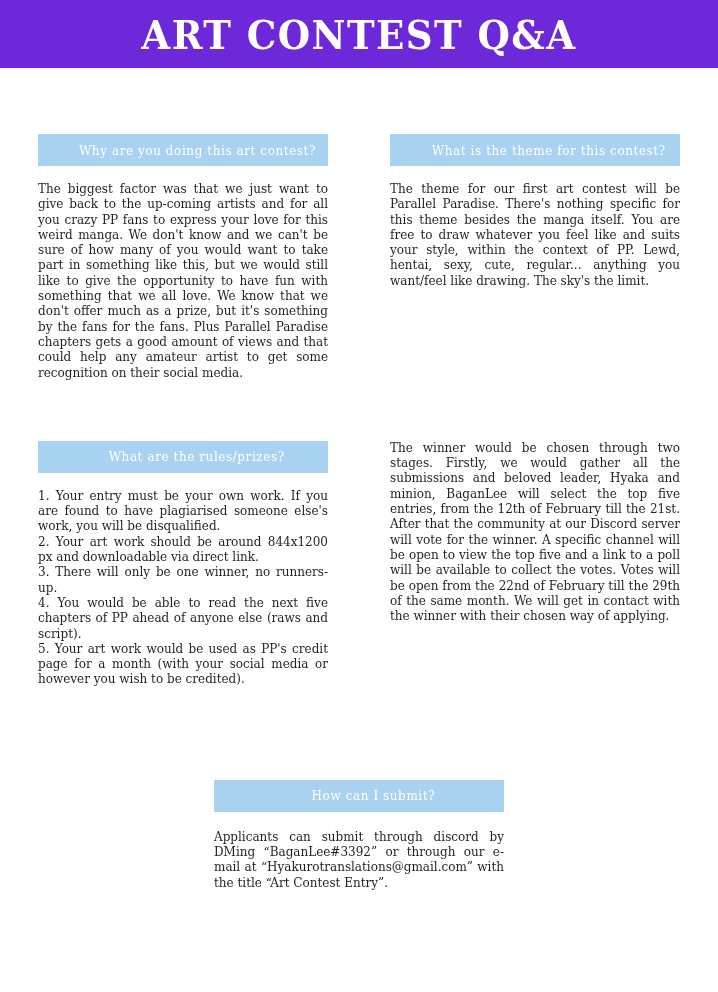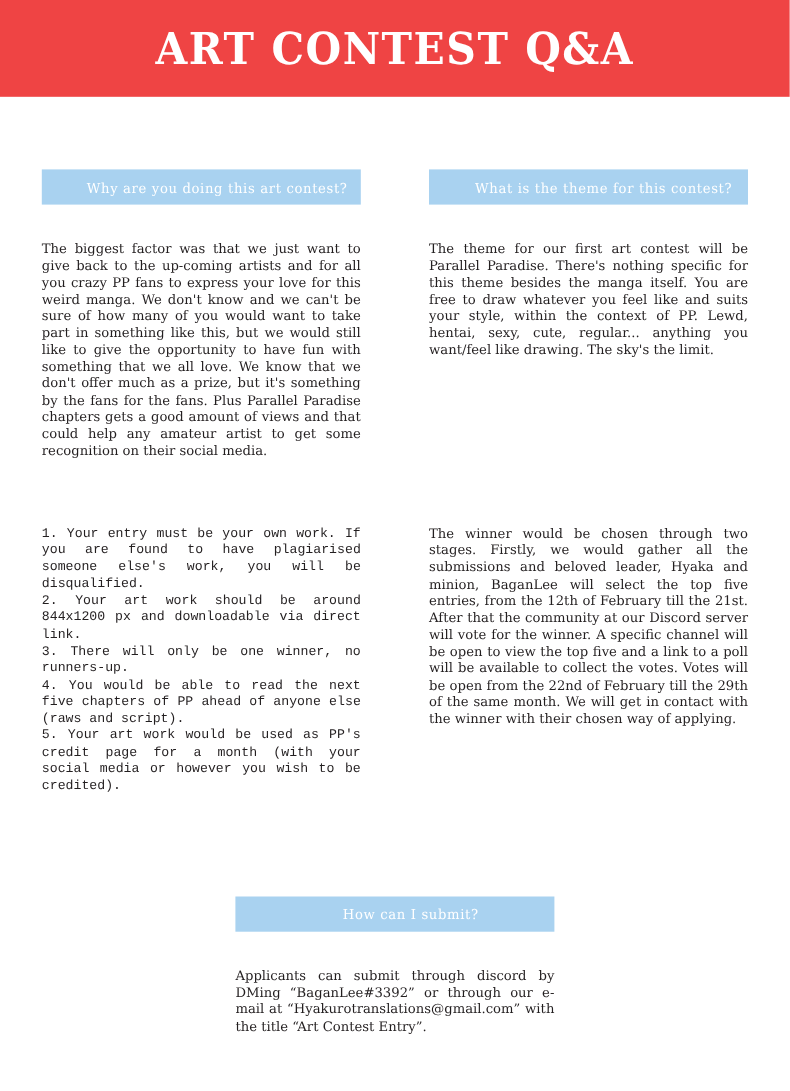--- a/index.html
+++ b/index.html
@@ -15,22 +15,22 @@
     overflow: hidden;
   }
   .page {
     position: relative;
     width: 718px;
     height: 992px;
     box-sizing: border-box;
   }
   .header-band {
     width: 100%;
-    height: 88px;
-    background: #ef4444;
+    height: 68px;
+    background: #6d28d9;
     display: flex;
     align-items: center;
     justify-content: center;
   }
   .header-title {
     font-family: "DejaVu Serif", serif;
     font-weight: bold;
     font-size: 40px;
     letter-spacing: 1.5px;
     color: #ffffff;
@@ -55,21 +55,21 @@
   }
   .qa-block.row2 {
     margin-top: 60px;
   }
   .q-banner {
     background: #a9d2f0;
     height: 32px;
     display: flex;
     align-items: center;
     justify-content: center;
-    margin-bottom: 33px;
+    margin-bottom: 16px;
     padding-left: 28px;
   }
   .q-banner-text {
     font-family: "DejaVu Serif", serif;
     font-size: 12.5px;
     color: #ffffff;
     letter-spacing: 0.6px;
     white-space: nowrap;
     transform: scaleX(0.96);
   }
@@ -77,21 +77,20 @@
     font-family: "DejaVu Serif", serif;
     font-size: 12px;
     line-height: 15.3px;
     text-align: justify;
     text-justify: inter-word;
     color: #231f20;
     white-space: pre-line;
   }
   .answer.list {
     text-align: justify;
-    font-family: Liberation Mono, monospace;
   }
   .submit-block {
     width: 290px;
     margin: 0 auto;
     margin-top: 92px;
   }
   .submit-block .answer {
     text-align: justify;
     margin-top: 18px;
   }
@@ -117,20 +116,23 @@
       </div>
 
       <div class="qa-block">
         <div class="q-banner">
           <span class="q-banner-text">What is the theme for this contest?</span>
         </div>
         <div class="answer">The theme for our first art contest will be Parallel Paradise. There's nothing specific for this theme besides the manga itself. You are free to draw whatever you feel like and suits your style, within the context of PP. Lewd, hentai, sexy, cute, regular... anything you want/feel like drawing. The sky's the limit.</div>
       </div>
 
       <div class="qa-block row2">
+        <div class="q-banner">
+          <span class="q-banner-text">What are the rules/prizes?</span>
+        </div>
         <div class="answer list">1. Your entry must be your own work. If you are found to have plagiarised someone else's work, you will be disqualified.
 2. Your art work should be around 844x1200 px and downloadable via direct link.
 3. There will only be one winner, no runners-up.
 4. You would be able to read the next five chapters of PP ahead of anyone else (raws and script).
 5.  Your art work would be used as PP's credit page for a month (with your social media or however you wish to be credited).</div>
       </div>
 
       <div class="qa-block row2">
         <div class="answer">The winner would be chosen through two stages. Firstly, we would gather all the submissions and beloved leader, Hyaka and minion, BaganLee will select the top five entries, from the 12th of February  till the 21st. After that the community at our Discord server will vote for the winner. A specific channel will be open to view the top five and a link to a poll will be available to collect the votes. Votes will be open from the 22nd of February till the 29th of the same month. We will get in contact with the winner with their chosen way of applying.</div>
       </div>

